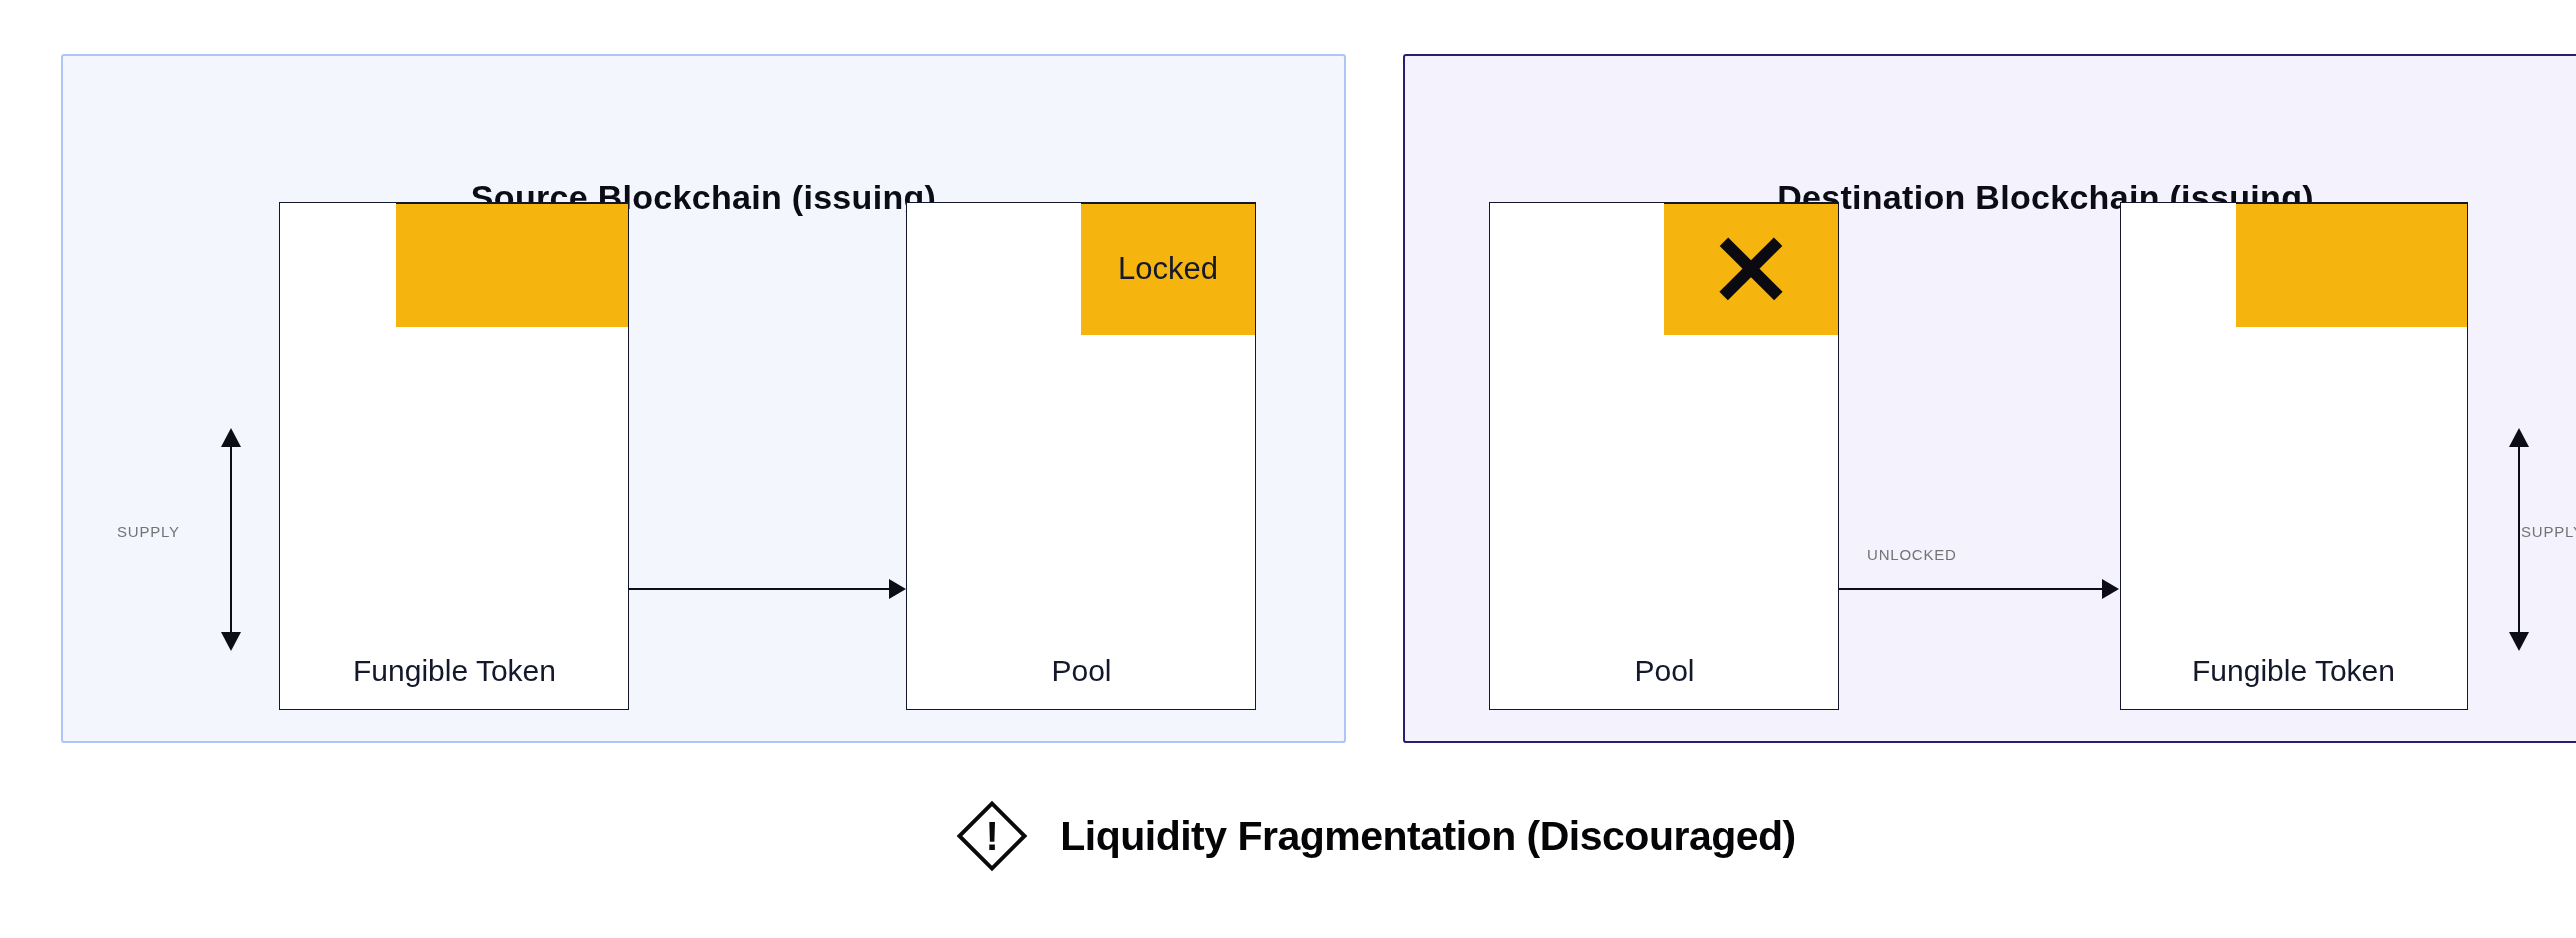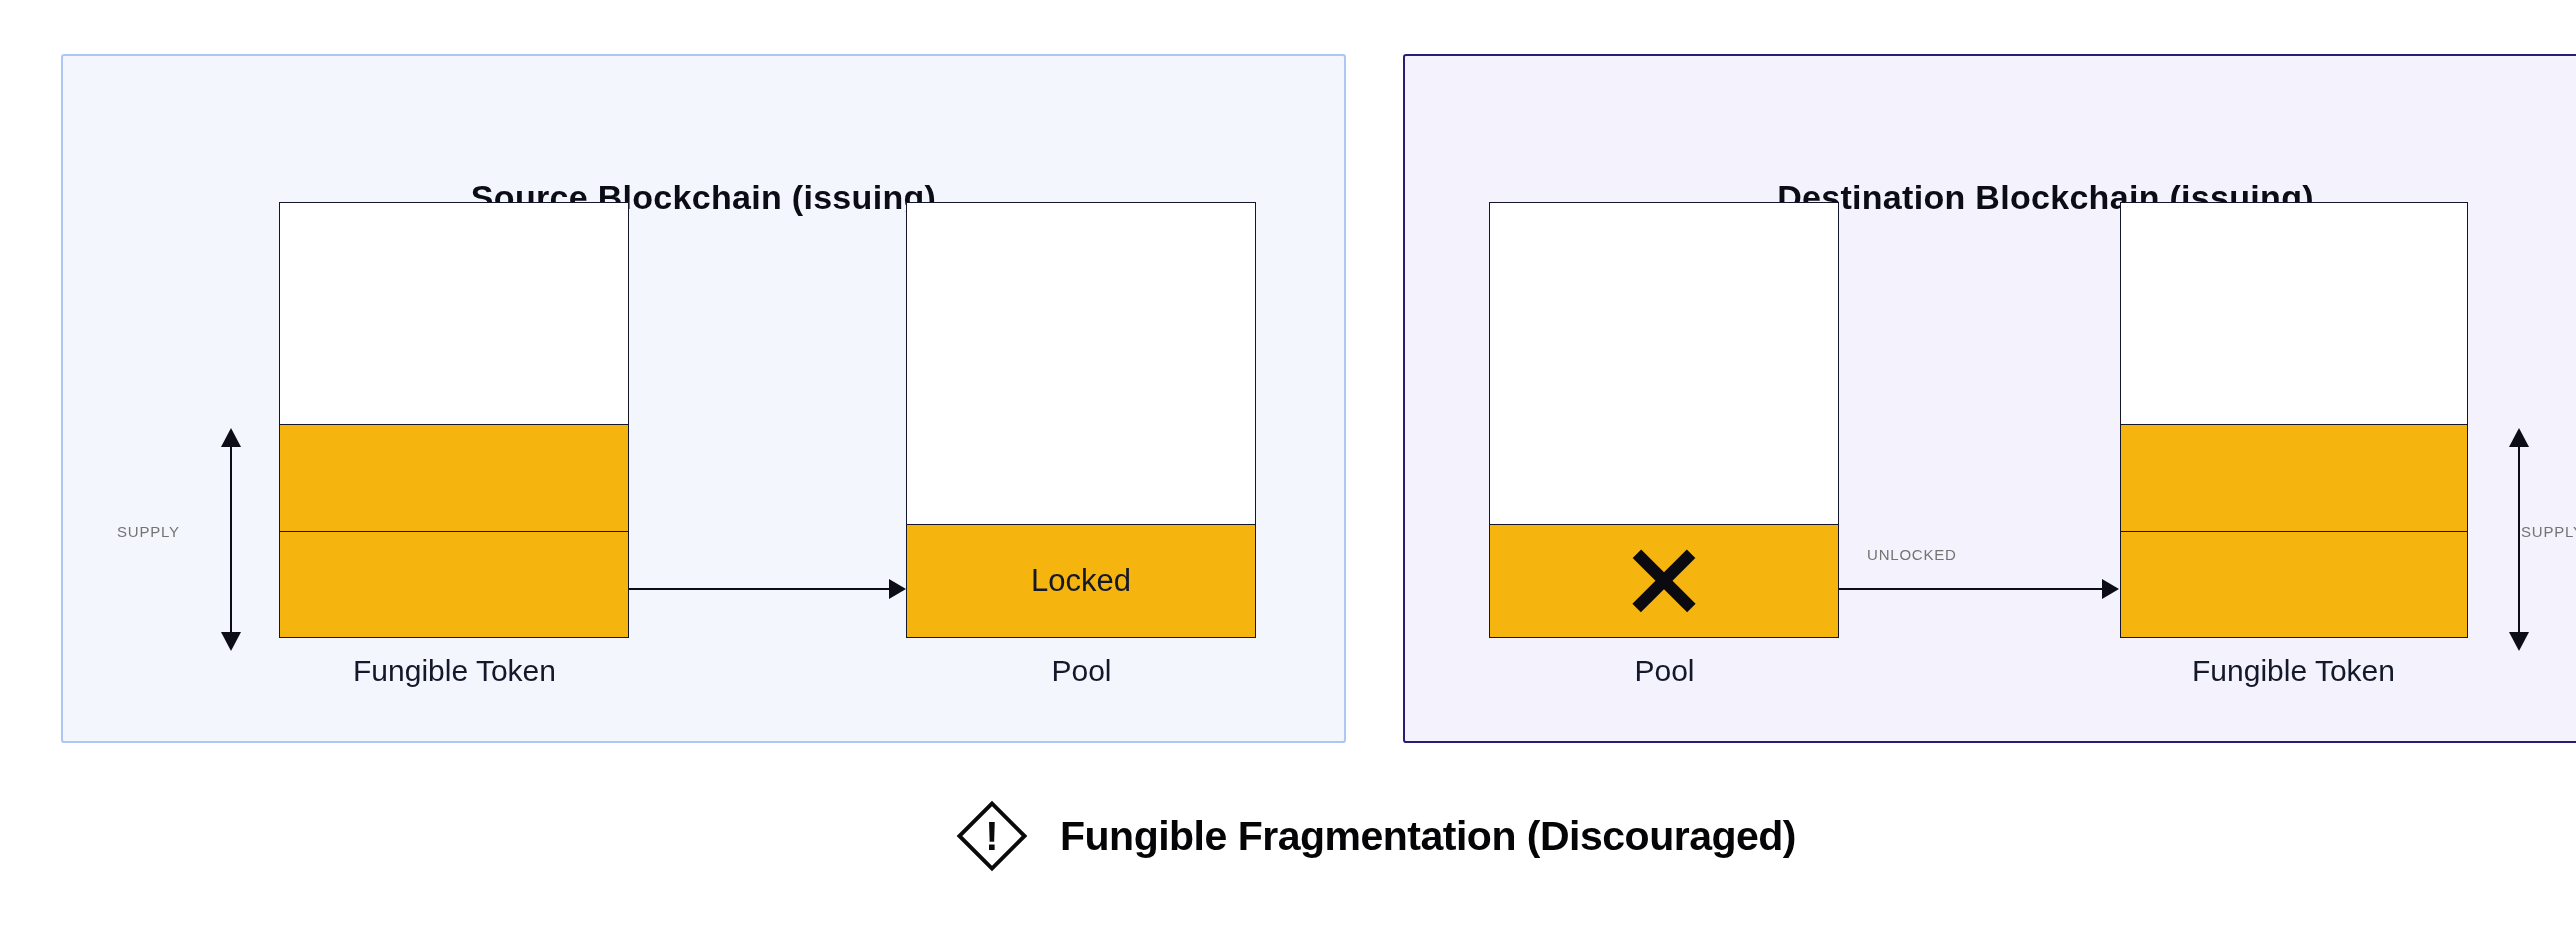--- a/index.html
+++ b/index.html
@@ -25,25 +25,25 @@
   .panel-title {
     position: absolute; top: 107px; left: 0; right: 0;
     text-align: center;
     font-size: 34px; font-weight: 700; letter-spacing: 0.3px;
     color: #0b0c15;
     margin-top: 15px;
   }
 
   
   .box {
-    position: absolute; top: 146px; height: 436px;
+    position: absolute; top: 146px; height: 508px;
     box-sizing: border-box;
     border: 1.5px solid #14162b;
     background: #ffffff;
-    display: flex; flex-direction: column;
+    display: flex; flex-direction: row;
   }
   .sec { width: 100%; box-sizing: border-box; }
   .sec + .sec { border-top: 1.5px solid #14162b; }
   .sec.white  { background: #ffffff; }
   .sec.orange { background: #f5b40e; display: flex; align-items: center; justify-content: center; }
 
   .sec.h-white-tall { height: 51%; }
   .sec.h-orange-mid { height: 24.5%; }
   .sec.h-white-pool { height: 74%; }
   .sec.h-orange-pool { height: 26%; }
@@ -201,15 +201,15 @@
     <div class="head-down"></div>
   </div>
   <div class="annot" style="left: 1116px; top: 467px; width: 108px;">SUPPLY</div>
 </div>
 
 <div class="caption-row">
   <div class="diamond-wrap">
     <div class="diamond-shape"></div>
     <div class="diamond-glyph">!</div>
   </div>
-  <div class="caption-text">Fungible Fragmentation (Discouraged)</div>
+  <div class="caption-text">Liquidity Fragmentation (Discouraged)</div>
 </div>
 
 
 </body></html>

